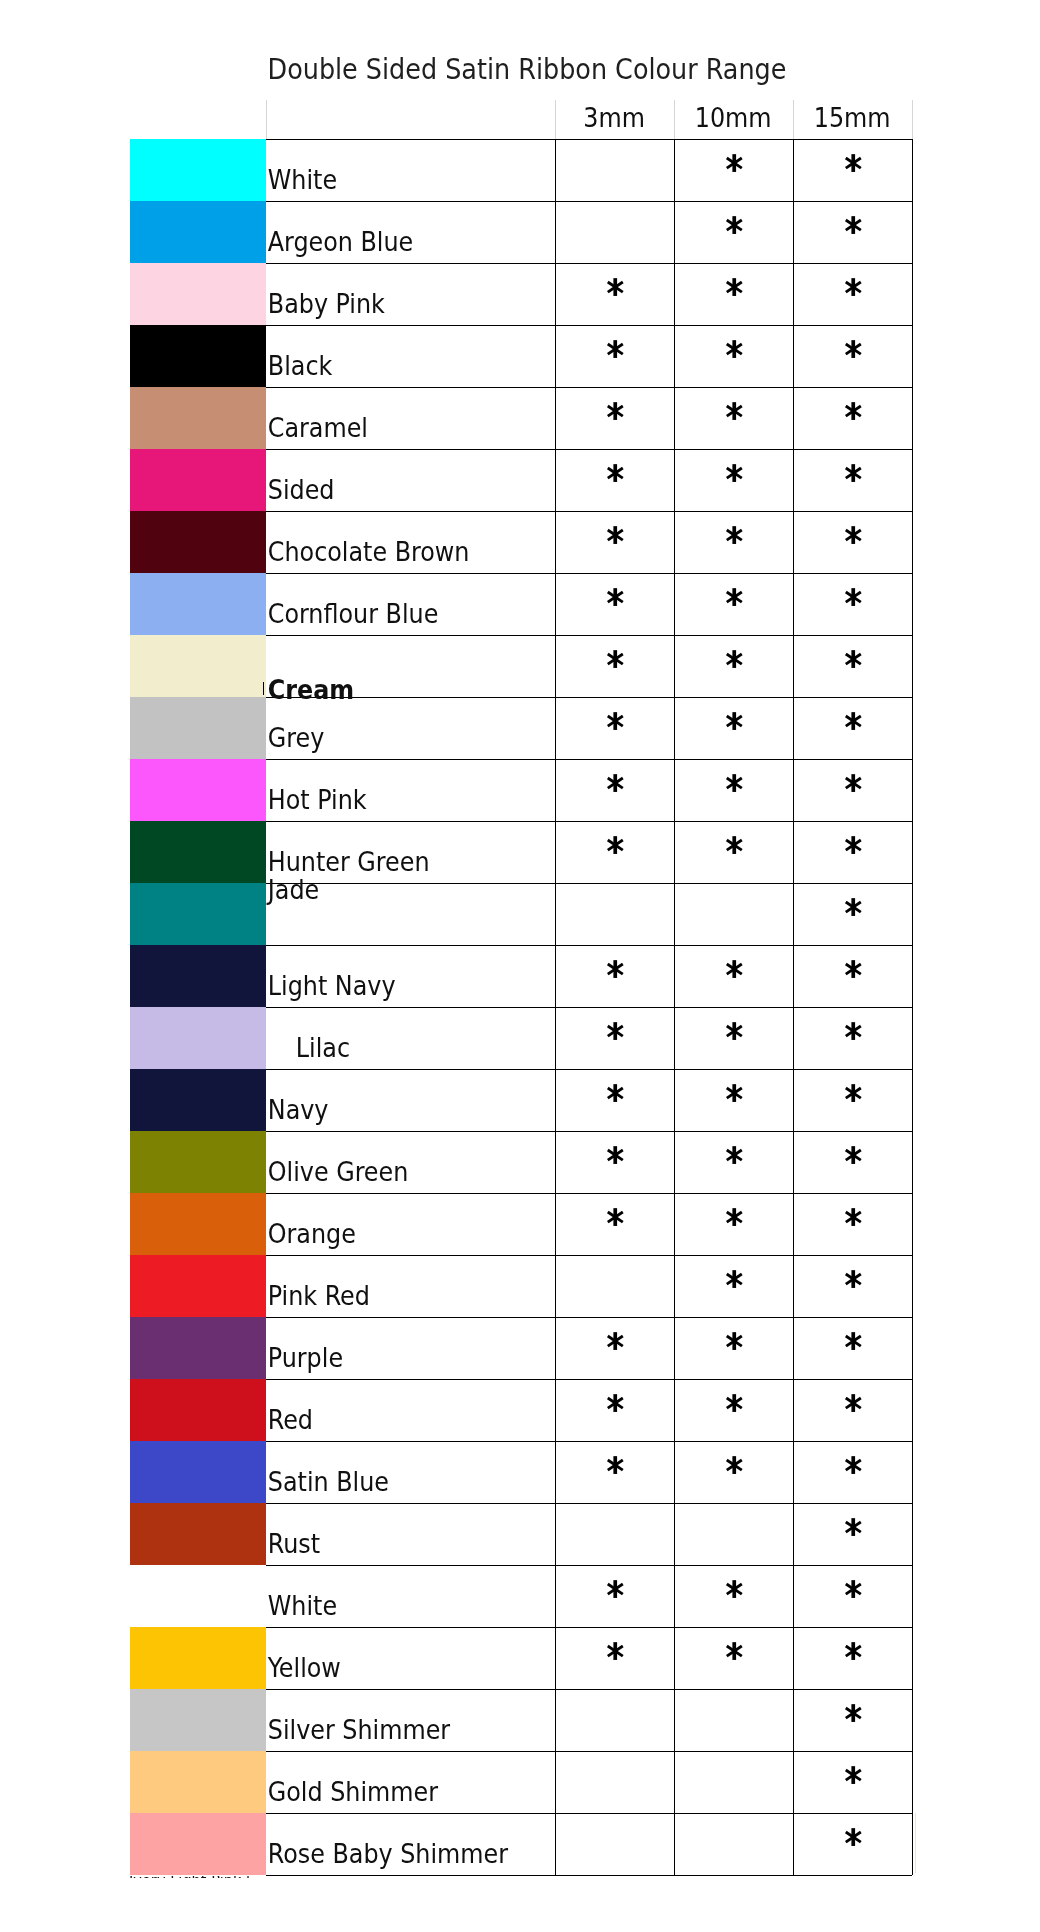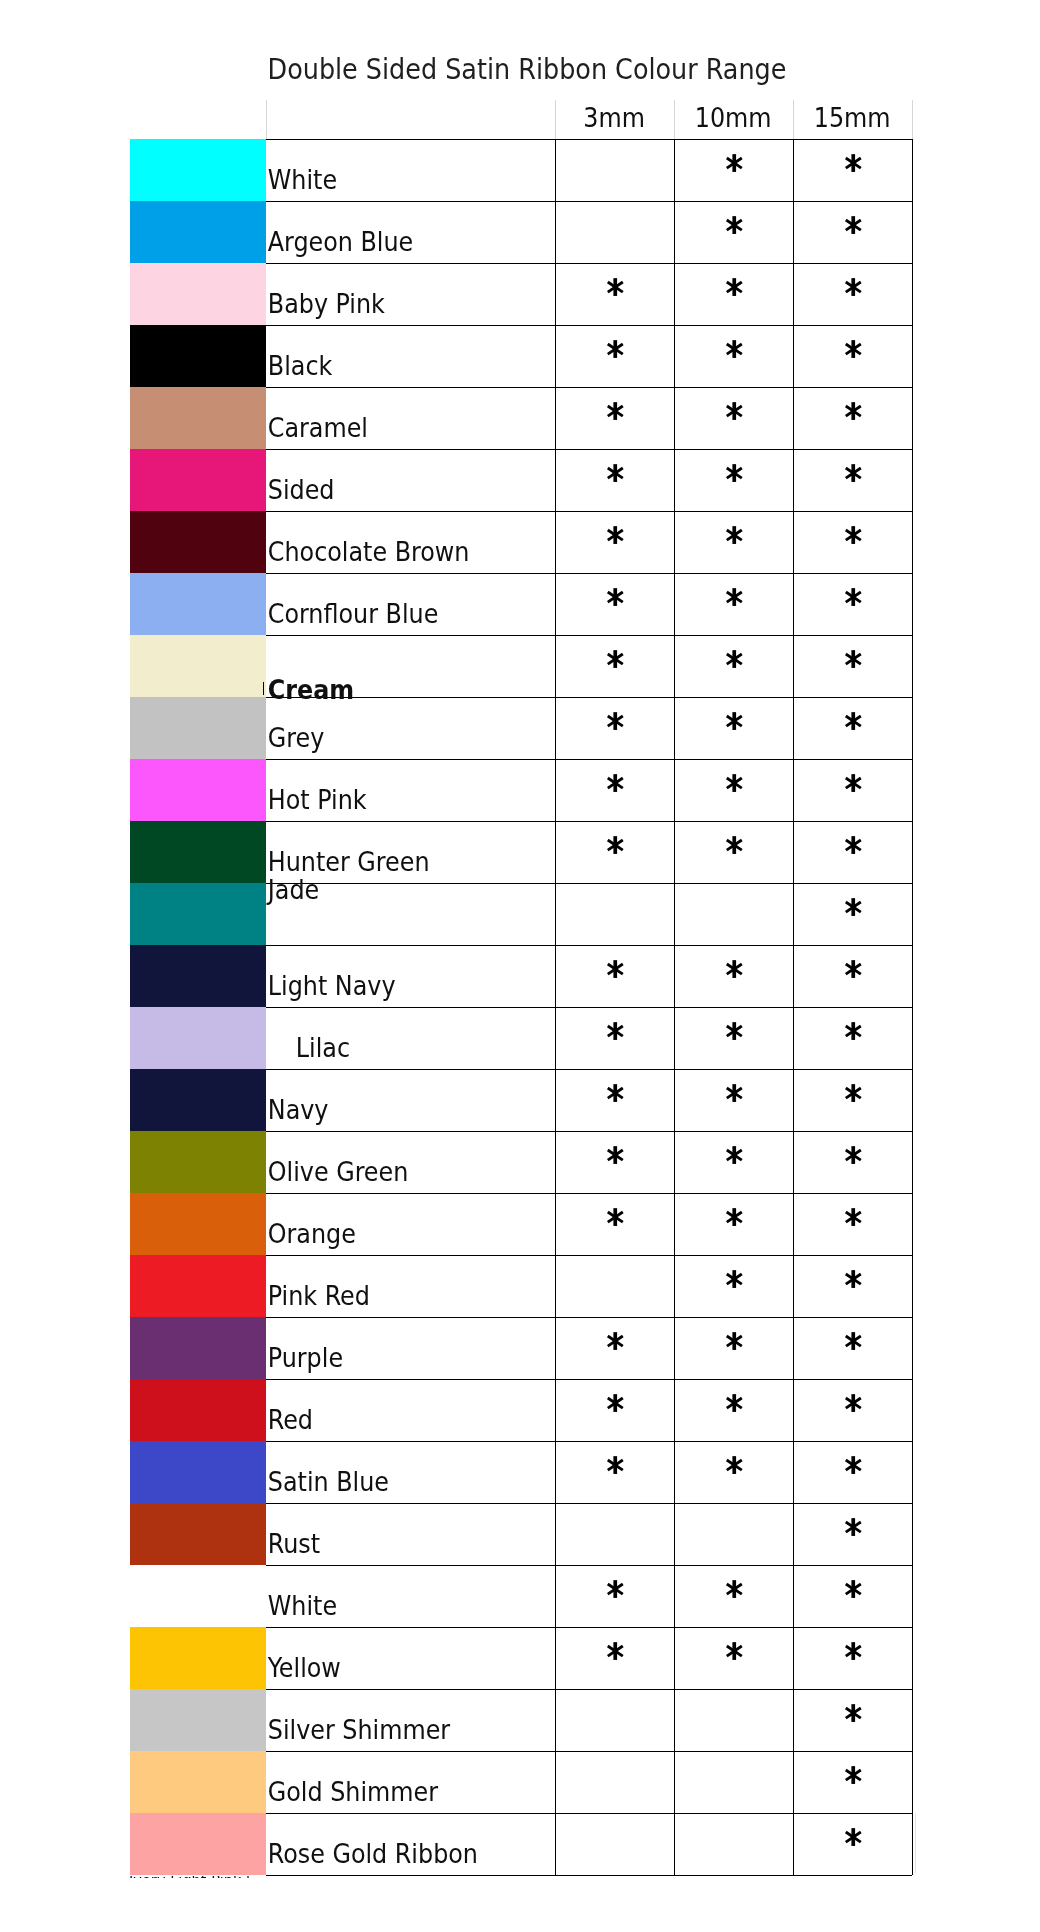--- a/index.html
+++ b/index.html
@@ -750,21 +750,21 @@
       <div class="cname" style="left:267.8px;top:1779.4px;">Gold Shimmer</div>
       <div class="star" style="left:845.1px;top:1766.2px;" title="*" aria-label="*">
         <svg viewBox="0 0 166 178" xmlns="http://www.w3.org/2000/svg" aria-hidden="true">
           <g fill="#000">
             <path d="M 15.7 26.7 L 166 128.1 L 150.3 151.3 L 0 49.9 Z"></path>
             <path d="M 15.7 151.3 L 166 49.9 L 150.3 26.7 L 0 128.1 Z"></path>
             <rect x="64" y="0" width="37" height="178"></rect>
           </g>
         </svg>
       </div>
-      <div class="cname" style="left:267.8px;top:1841.4px;">Rose Gold Ribbon</div>
+      <div class="cname" style="left:267.8px;top:1841.4px;">Rose Baby Shimmer</div>
       <div class="star" style="left:845.1px;top:1828.2px;" title="*" aria-label="*">
         <svg viewBox="0 0 166 178" xmlns="http://www.w3.org/2000/svg" aria-hidden="true">
           <g fill="#000">
             <path d="M 15.7 26.7 L 166 128.1 L 150.3 151.3 L 0 49.9 Z"></path>
             <path d="M 15.7 151.3 L 166 49.9 L 150.3 26.7 L 0 128.1 Z"></path>
             <rect x="64" y="0" width="37" height="178"></rect>
           </g>
         </svg>
       </div>
     </div>

